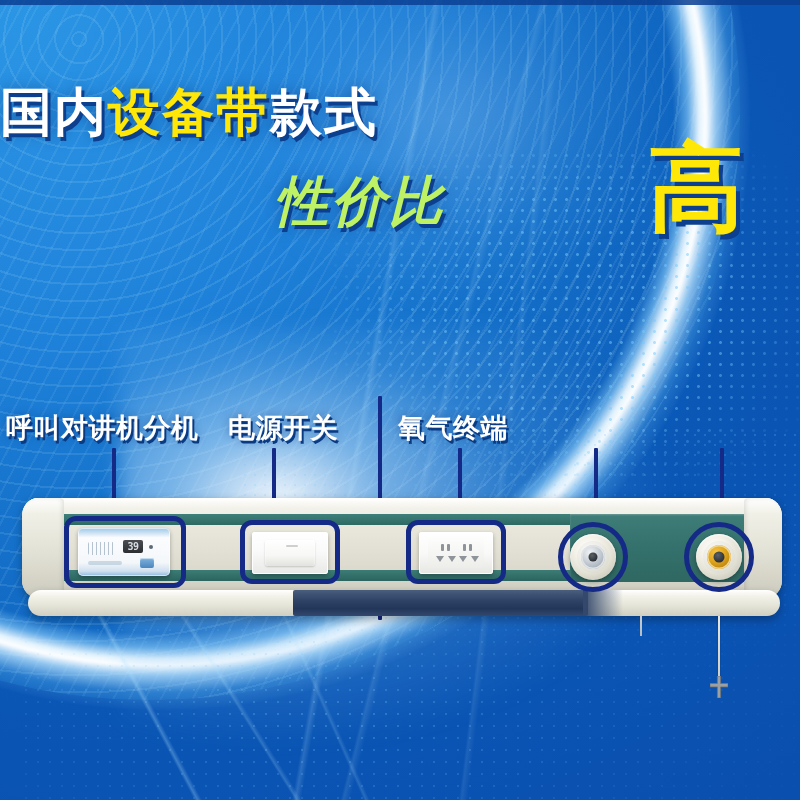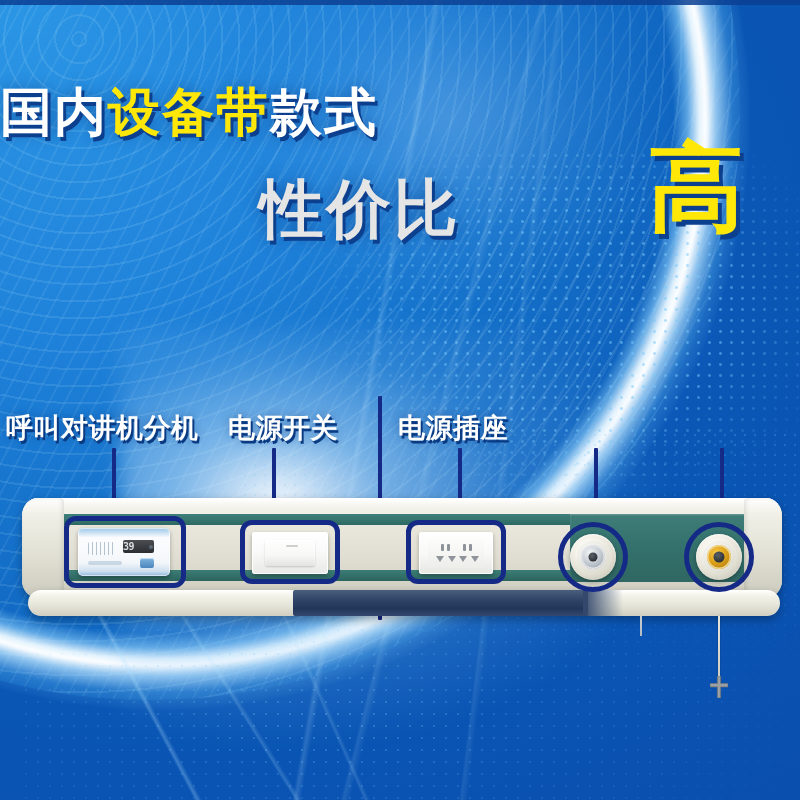--- a/index.html
+++ b/index.html
@@ -106,22 +106,23 @@
     text-align:left; white-space:nowrap;
     font-size:52px; font-weight:bold; letter-spacing:2px;
     color:#ffffff;
     text-shadow:3px 4px 0 #0c3f8e, 0 0 14px rgba(10,50,120,.5);
   }
   .headline .hl-y{ color:#ffe808; }
 
   .sub-line{ position:absolute; left:0; top:158px; width:800px; height:86px; }
   .sub-white{
     position:absolute; left:360px; top:8px; transform:translateX(-50%);
-    font-size:64px; font-weight:bold; letter-spacing:3px; color:#e5e5e5; white-space:nowrap;
+    font-size:54px; font-weight:bold; letter-spacing:3px; color:#bef264; white-space:nowrap;
     text-shadow:3px 4px 0 #0c3f8e, 0 0 14px rgba(10,50,120,.5);
+    font-style:italic;
   }
   .sub-big{
     position:absolute; left:648px; top:-18px;
     font-size:96px; font-weight:bold; color:#ffe808; line-height:1; white-space:nowrap;
     text-shadow:4px 5px 0 #0c3f8e;
   }
 
   
   .callout{
     position:absolute; white-space:nowrap;
@@ -198,23 +199,23 @@
     border-radius:5px;
     background:linear-gradient(180deg,#9cc6e8 0%,#bcd9ef 7%,#fbfcfe 20%,#f4f7fa 72%,#cfe0ef 90%,#8db8dd 100%);
     box-shadow:0 2px 4px rgba(0,0,0,.30), inset 0 0 0 1px rgba(255,255,255,.6);
   }
   .ic-grille{
     position:absolute; left:10px; top:14px; width:26px; height:13px; opacity:.55;
     background-image:repeating-linear-gradient(90deg,#7f97ad 0 1.5px, rgba(0,0,0,0) 1.5px 4px);
     border-radius:2px;
   }
   .ic-display{
-    position:absolute; left:45px; top:12px; width:31px; height:13px; border-radius:2px;
+    position:absolute; left:45px; top:12px; width:20px; height:13px; border-radius:2px;
     background:linear-gradient(180deg,#4a4d52,#2b2d31);
-    color:#d8dde2; font-size:10px; font-weight:bold; line-height:13px; text-align:left;
+    color:#d8dde2; font-size:10px; font-weight:bold; line-height:13px; text-align:center;
     font-family:"DejaVu Sans Mono",monospace; letter-spacing:-.5px;
   }
   .ic-led{ position:absolute; left:71px; top:17px; width:4px; height:4px; border-radius:50%; background:#5d6a76; }
   .ic-btn{
     position:absolute; left:62px; top:30px; width:14px; height:10px; border-radius:2px;
     background:linear-gradient(180deg,#7fb3de,#4a86bd);
     box-shadow:inset 0 1px 1px rgba(255,255,255,.6);
   }
   .ic-slot{ position:absolute; left:10px; top:33px; width:34px; height:4px; border-radius:2px; background:rgba(160,185,205,.5); }
 
@@ -310,21 +311,21 @@
 
   <div class="headline"><span>国内</span><span class="hl-y">设备带</span><span>款式</span></div>
 
   <div class="sub-line">
     <div class="sub-white">性价比</div>
     <div class="sub-big">高</div>
   </div>
 
   <div class="callout" style="left:6px;  top:410px;">呼叫对讲机分机</div>
   <div class="callout" style="left:228px;top:410px;">电源开关</div>
-  <div class="callout" style="left:398px;top:410px;">电源插座</div>
+  <div class="callout" style="left:398px;top:410px;">氧气终端</div>
 
   <div class="leader" style="left:112px; top:448px; height:80px;"></div>
   <div class="leader" style="left:272px; top:448px; height:84px;"></div>
   <div class="leader" style="left:378px; top:396px; height:224px;"></div>
   <div class="leader" style="left:458px; top:448px; height:84px;"></div>
   <div class="leader" style="left:594px; top:448px; height:86px;"></div>
   <div class="leader" style="left:720px; top:448px; height:86px;"></div>
 
   <div id="panel">
     <div class="panel-body">

